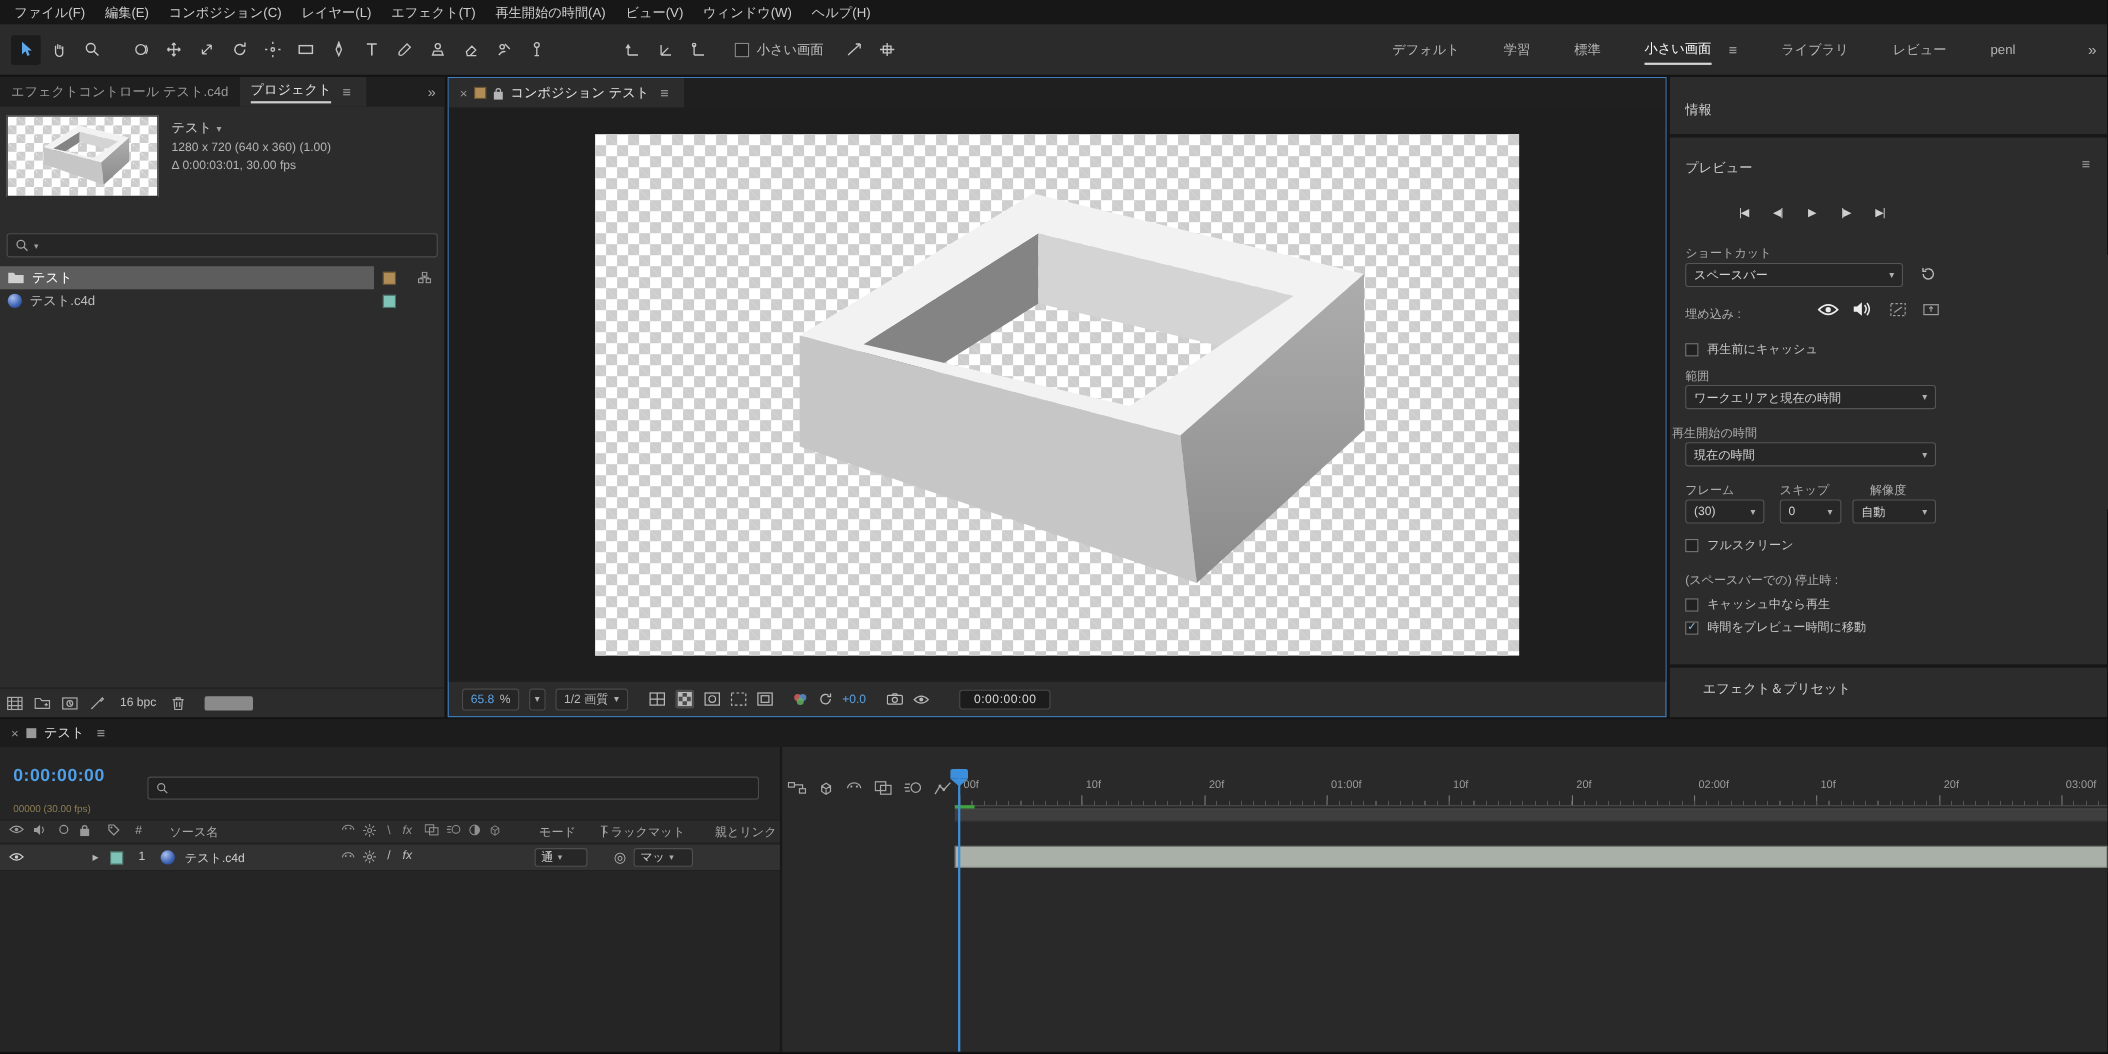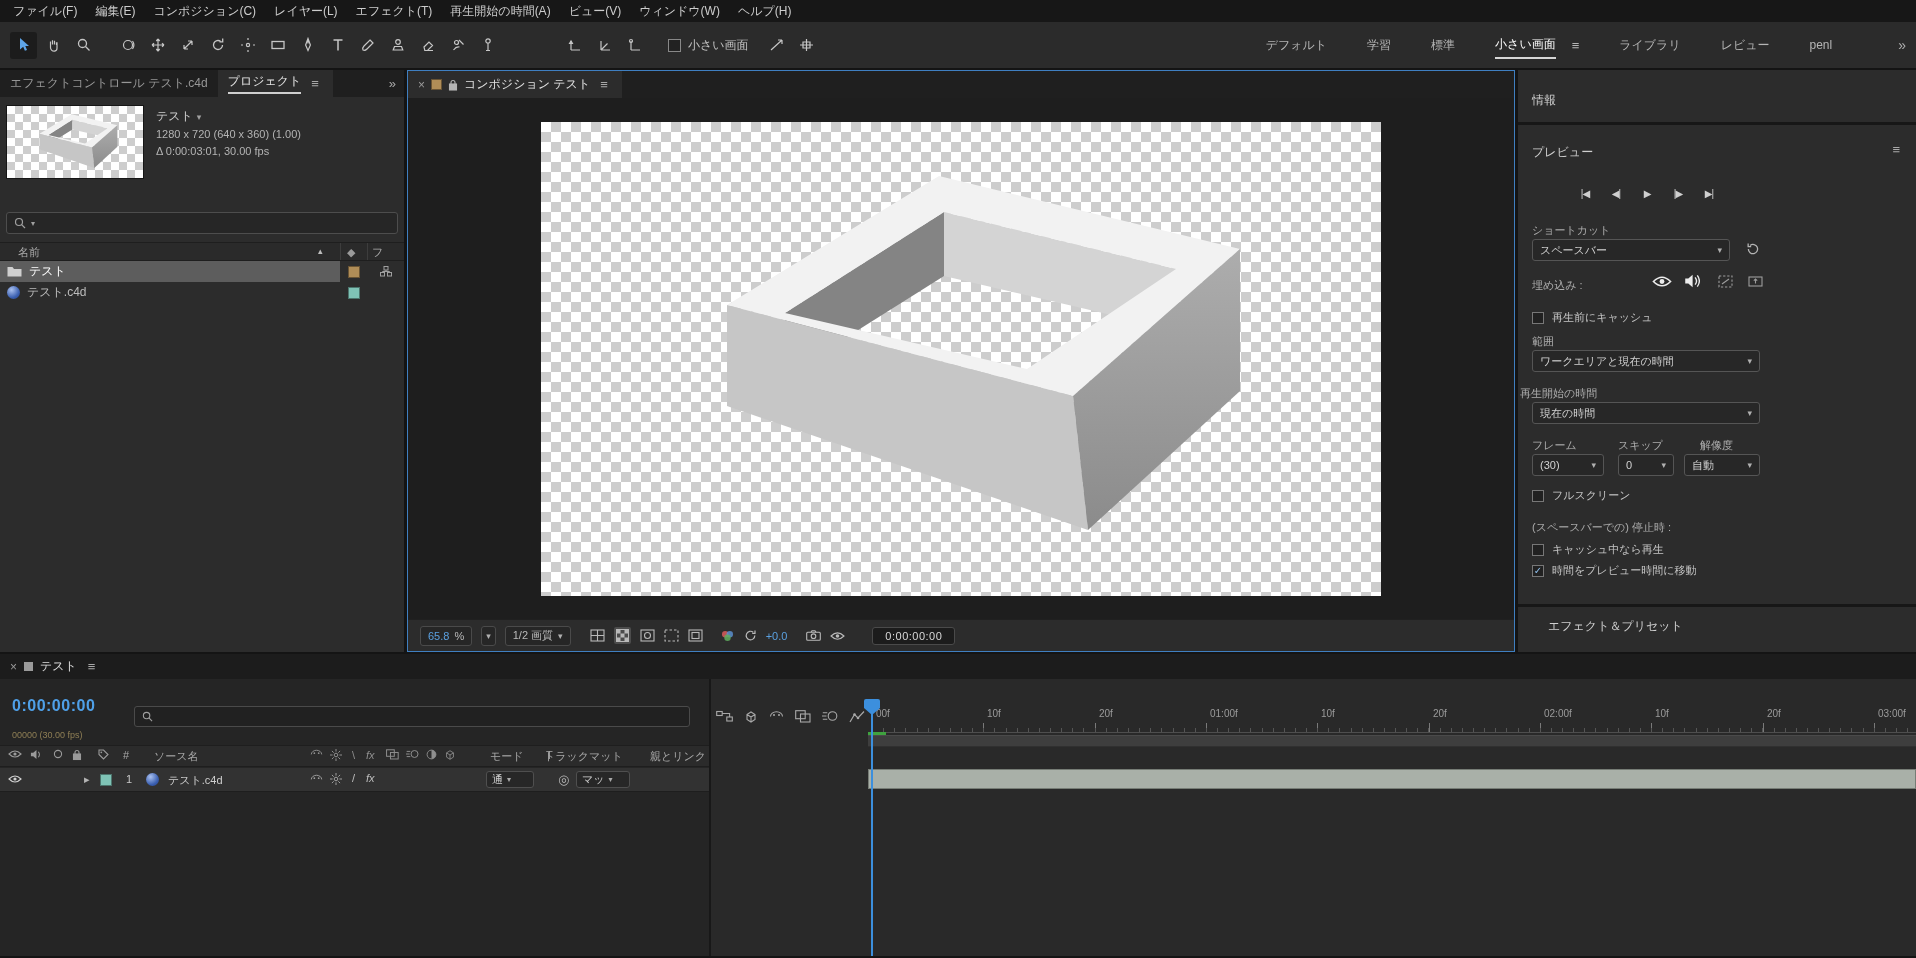--- a/index.html
+++ b/index.html
@@ -315,28 +315,20 @@
         </div>
       </div>
       <div class="projsearch">
         <svg class="ic" width="12" height="12" viewBox="0 0 12 12" stroke="currentColor" fill="none" stroke-width="1.2">
             <circle cx="5" cy="5" r="3.5"></circle>
             <path d="M7.6 7.6 L11 11"></path>
           </svg>
         <span style="font-size:8px">▾</span>
         <input type="text" style="">
       </div>
-      <div class="projcols">
-        <span class="cn">名前</span>
-        <span class="sortic">▴</span>
-        <span class="cdiv" style="left:340px"></span>
-        <span class="tagic">◆</span>
-        <span class="cdiv" style="left:367px"></span>
-        <span class="cf">フ</span>
-      </div>
       <div class="projlist">
         <div class="prow">
           <div class="prowmain sel">
             <svg class="ic" width="15" height="11" viewBox="0 0 15 11">
                 <path d="M.5 1 h5 l1.5 2 h7.5 v7.5 H.5 Z" fill="#cfcfcf"></path>
               </svg>
             <span>テスト</span>
           </div>
           <span class="celllab">
               <span class="swatch" style="background:#b08d57"></span>
@@ -353,20 +345,42 @@
         <div class="prow">
           <div class="prowmain">
             <span class="c4dball"></span>
             <span>テスト.c4d</span>
           </div>
           <span class="celllab">
               <span class="swatch" style="background:#7fc3b6"></span>
             </span>
           <span class="celltyp"></span>
         </div>
+      </div>
+      <div class="projfooter">
+        <svg class="ic" width="15" height="13" viewBox="0 0 15 13" stroke="currentColor" fill="none" stroke-width="1.1">
+            <rect x="1" y="1" width="13" height="11"></rect>
+            <path d="M4.5 1 V12 M10.5 1 V12 M1 4.5 H14 M1 8.5 H14"></path>
+          </svg>
+        <svg class="ic" width="15" height="12" viewBox="0 0 15 12" stroke="currentColor" fill="none" stroke-width="1.1">
+            <path d="M1 2 h4.5 l1.5 2 H14 v7 H1 Z M11 6 v3 M9.5 7.5 h3"></path>
+          </svg>
+        <svg class="ic" width="15" height="13" viewBox="0 0 15 13" stroke="currentColor" fill="none" stroke-width="1.1">
+            <rect x="1" y="1.5" width="13" height="10"></rect>
+            <circle cx="7.5" cy="6.5" r="2.6"></circle>
+            <path d="M7.5 4.5 V6.5 L9 8"></path>
+          </svg>
+        <svg class="ic" width="14" height="13" viewBox="0 0 14 13" stroke="currentColor" fill="none" stroke-width="1.1">
+            <path d="M2 11.5 L10 3.5 M10 3.5 l2 -2 l1 1 l-2 2 Z"></path>
+          </svg>
+        <span class="bpc">16 bpc</span>
+        <svg class="ic" width="12" height="13" viewBox="0 0 12 13" stroke="currentColor" fill="none" stroke-width="1.1">
+            <path d="M1 3 h10 M4.2 3 V1.5 h3.6 V3 M2.2 3 l.7 9 h6.2 l.7 -9 M4.6 5.2 v4.6 M7.4 5.2 v4.6"></path>
+          </svg>
+        <span class="scrollthumb"></span>
       </div>
     </div>
 
     <div class="panel comp">
       <div class="tabbar">
         <span class="tab active">
           <span class="closex">×</span>
           <span class="swatch" style="width:11px;height:11px;background:#b08d57"></span>
           <svg class="ic" width="10" height="12" viewBox="0 0 10 12" stroke="#b5b5b5" fill="none" stroke-width="1.1">
               <rect x="1.5" y="5" width="7" height="6" fill="#b5b5b5"></rect>

